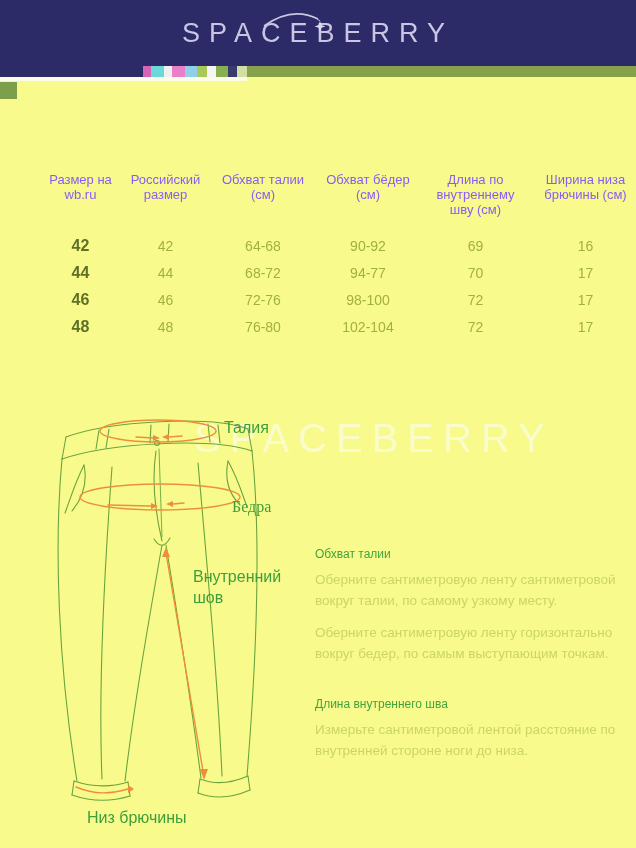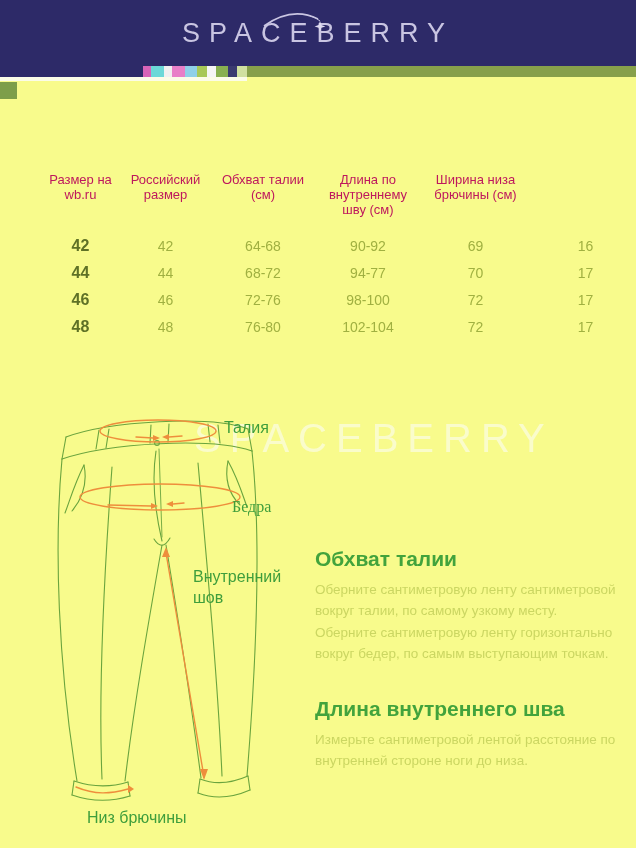--- a/index.html
+++ b/index.html
@@ -17,21 +17,21 @@
   .band-glitch{position:absolute;left:143px;top:66px;width:104px;height:11px;
     background:linear-gradient(90deg,#d864b8 0 8%,#6cd8d8 8% 20%,#f0f0f0 20% 28%,#e87fc8 28% 40%,
       #8fd0e8 40% 52%,#a8c858 52% 62%,#f5f5f5 62% 70%,#88b050 70% 82%,#3a3a70 82% 90%,#d0e0a0 90% 100%);}
   .band-olive{position:absolute;left:247px;top:66px;width:389px;height:11px;background:#87a04b;}
   .band-pale{position:absolute;left:0;top:77px;width:247px;height:4px;background:#fbfce8;}
   .green-square{position:absolute;left:0;top:82px;width:17px;height:17px;background:#7d9e4a;}
 
   
   .table{position:absolute;left:38px;top:172px;width:600px;}
   .trow{display:grid;grid-template-columns:85px 85px 110px 100px 115px 105px;}
-  .thead .tcell{color:#be185d;font-size:13px;line-height:15px;text-align:center;
+  .thead .tcell{color:#8b5cf6;font-size:13px;line-height:15px;text-align:center;
                 padding:0 6px;min-height:52px;}
   .tbody .trow{height:27px;align-items:center;}
   .tbody{margin-top:8px;}
   .tcell{text-align:center;}
   .cell-size{color:#5f7126;font-size:16px;font-weight:600;}
   .cell-val{color:#a0b041;font-size:14px;}
 
   
   .watermark{position:absolute;left:194px;top:416px;font-size:40px;letter-spacing:9px;
              color:rgba(250,252,214,0.85);font-weight:400;z-index:0;white-space:nowrap;}
@@ -44,21 +44,21 @@
   .lbl-seam{left:193px;top:566px;width:95px;}
   .lbl-bottom{left:87px;top:807px;}
 
   
   .model-info{position:absolute;left:315px;top:449px;z-index:2;}
   .model-line{font-size:17px;line-height:24.5px;}
   .model-label{color:#42a33c;font-weight:500;}
   .model-value{color:#a6b747;}
 
   .guide{position:absolute;left:315px;width:312px;z-index:2;}
-  .guide-title{color:#42a33c;font-size:21px;font-weight:700;margin:0 0 8px 0;}
+  .guide-title{color:#42a33c;font-size:12px;font-weight:400;margin:0 0 8px 0;}
   .guide-text{color:#cbd662;font-size:13.5px;line-height:21px;margin:0;}
   .g1{top:547px;}
   .g2{top:622px;}
   .g3{top:697px;}
 </style>
 </head>
 <body>
 
 <div id="canvas">
 
@@ -74,20 +74,21 @@
   <div class="band-glitch"></div>
   <div class="band-olive"></div>
   <div class="band-pale"></div>
   <div class="green-square"></div>
 
   <div class="table">
     <div class="thead trow">
       <div class="tcell">Размер на wb.ru</div>
       <div class="tcell">Российский размер</div>
       <div class="tcell">Обхват талии (см)</div>
+      <div class="tcell">Обхват бёдер (см)</div>
       <div class="tcell">Длина по внутреннему шву (см)</div>
       <div class="tcell">Ширина низа брючины (см)</div>
     </div>
     <div class="tbody">
       <div class="trow">
         <div class="tcell cell-size">42</div>
         <div class="tcell cell-val">42</div>
         <div class="tcell cell-val">64-68</div>
         <div class="tcell cell-val">90-92</div>
         <div class="tcell cell-val">69</div>

